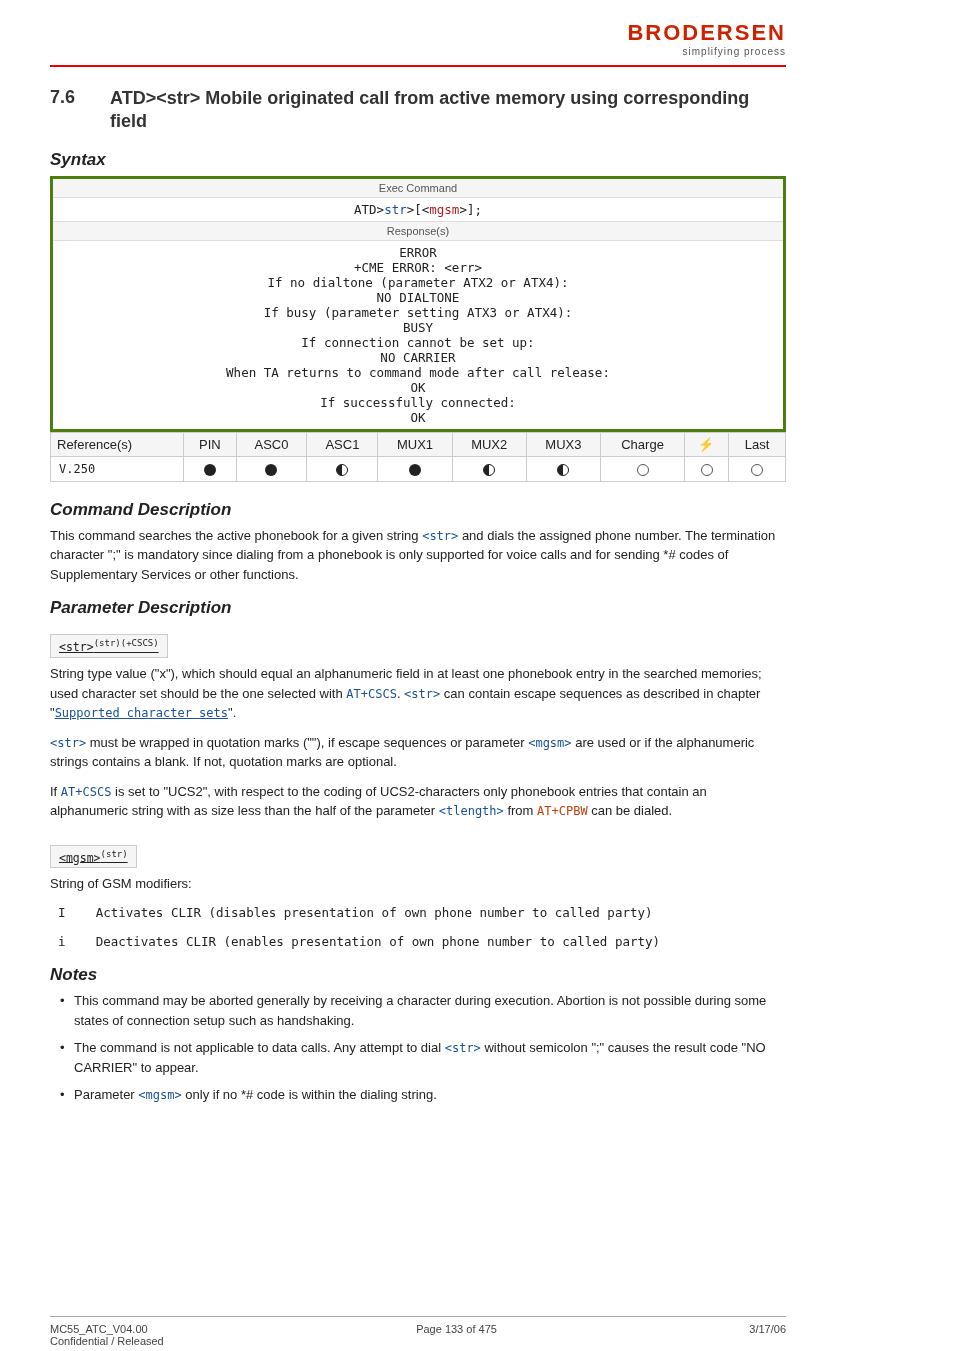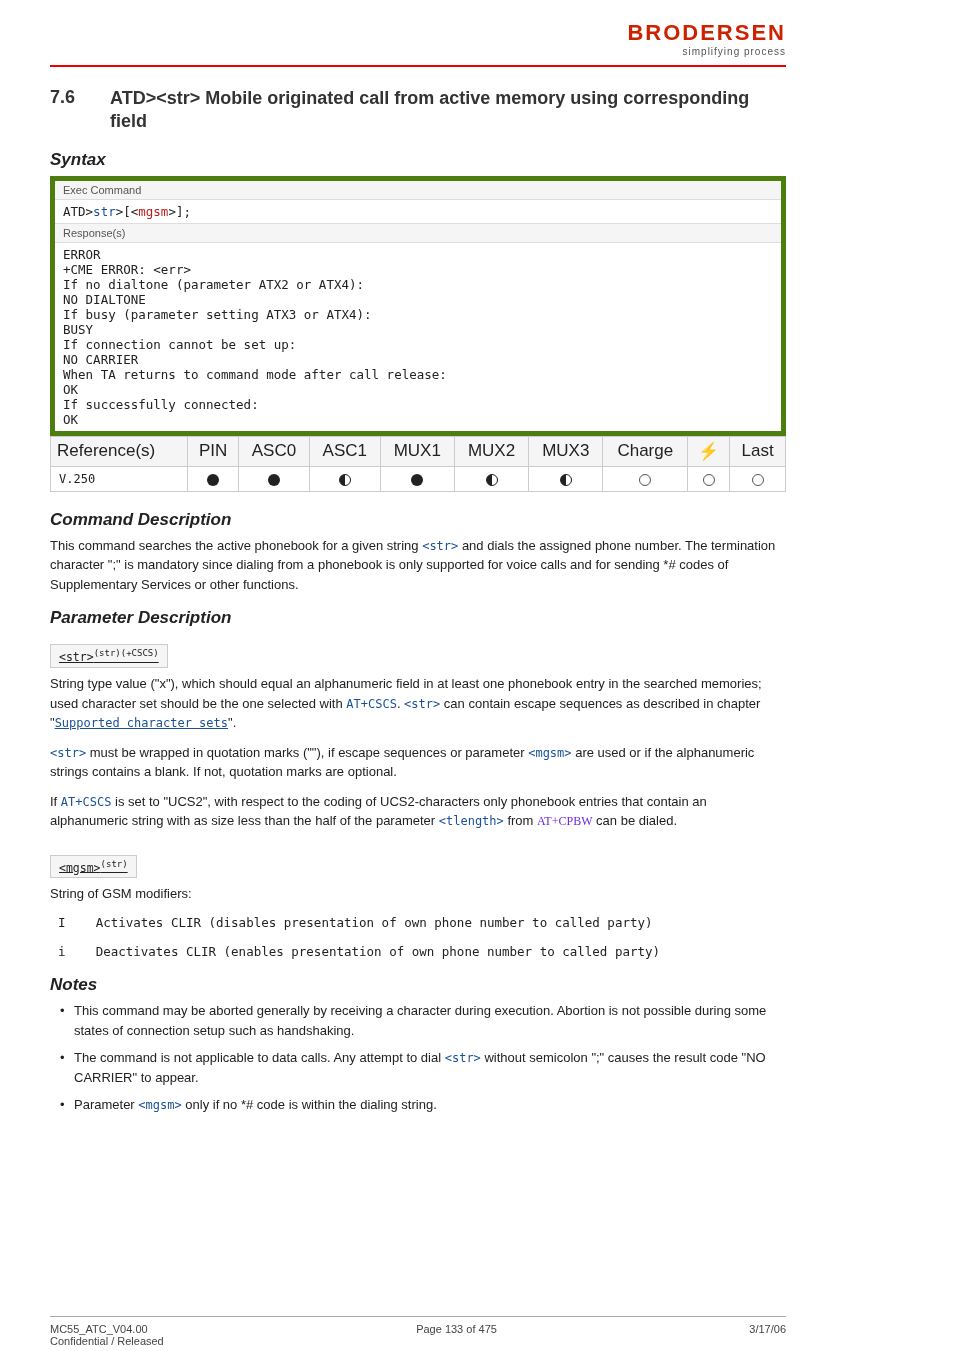--- a/index.html
+++ b/index.html
@@ -62,23 +62,24 @@
     }
     
     .subsection-title {
       font-size: 17px;
       font-weight: bold;
       font-style: italic;
       margin-bottom: 6px;
       margin-top: 14px;
     }
     .syntax-box {
-      border: 5px solid #4d7c0f;
+      border: 3px solid #4d7c0f;
       font-size: 12px;
       font-family: monospace;
+      text-align: center;
     }
     .syntax-row-label {
       background: #f5f5f5;
       padding: 3px 8px;
       color: #555;
       font-family: Arial, sans-serif;
       font-size: 11px;
       border-bottom: 1px solid #ddd;
     }
     .syntax-row-content {
@@ -95,21 +96,21 @@
       border-collapse: collapse;
       border: 1px solid #ccc;
       font-size: 12px;
     }
     .ref-table th {
       background: #f5f5f5;
       border: 1px solid #ccc;
       padding: 4px 6px;
       text-align: center;
       font-weight: normal;
-      font-size: 17px;
+      font-size: 13px;
     }
     .ref-table th.left { text-align: left; }
     .ref-table td {
       border: 1px solid #ccc;
       padding: 5px 8px;
       text-align: center;
       vertical-align: middle;
     }
     .ref-table td.left { text-align: left; font-family: monospace; font-size: 12px; }
     .circle-filled {
@@ -275,21 +276,21 @@
     <div class="param-box">
       &lt;str&gt;<sup>(str)(+CSCS)</sup>
     </div>
     <div class="body-text">
       String type value ("x"), which should equal an alphanumeric field in at least one phonebook entry in the searched memories; used character set should be the one selected with <span class="mono-inline" style="color:#1a5296;">AT+CSCS</span>. <span class="mono-inline" style="color:#1a5296;">&lt;str&gt;</span> can contain escape sequences as described in chapter "<span class="link-text">Supported character sets</span>".
     </div>
     <div class="body-text">
       <span class="mono-inline" style="color:#1a5296;">&lt;str&gt;</span> must be wrapped in quotation marks (""), if escape sequences or parameter <span class="mono-inline" style="color:#1a5296;">&lt;mgsm&gt;</span> are used or if the alphanumeric strings contains a blank. If not, quotation marks are optional.
     </div>
     <div class="body-text">
-      If <span class="mono-inline" style="color:#1a5296;">AT+CSCS</span> is set to "UCS2", with respect to the coding of UCS2-characters only phonebook entries that contain an alphanumeric string with as size less than the half of the parameter <span class="mono-inline" style="color:#1a5296;">&lt;tlength&gt;</span> from <span class="mono-inline" style="color:#6d28d9;font-family:Liberation Serif, serif;">AT+CPBW</span> can be dialed.
+      If <span class="mono-inline" style="color:#1a5296;">AT+CSCS</span> is set to "UCS2", with respect to the coding of UCS2-characters only phonebook entries that contain an alphanumeric string with as size less than the half of the parameter <span class="mono-inline" style="color:#1a5296;">&lt;tlength&gt;</span> from <span class="mono-inline" style="color:#c2410c;">AT+CPBW</span> can be dialed.
     </div>
   </div>
 
   <div class="param-section">
     <div class="param-box">
       &lt;mgsm&gt;<sup>(str)</sup>
     </div>
     <div class="body-text">String of GSM modifiers:</div>
     <div class="body-text" style="margin-left:8px;font-family:monospace;font-size:12.5px;">
       I&nbsp;&nbsp;&nbsp;&nbsp;Activates CLIR (disables presentation of own phone number to called party)

